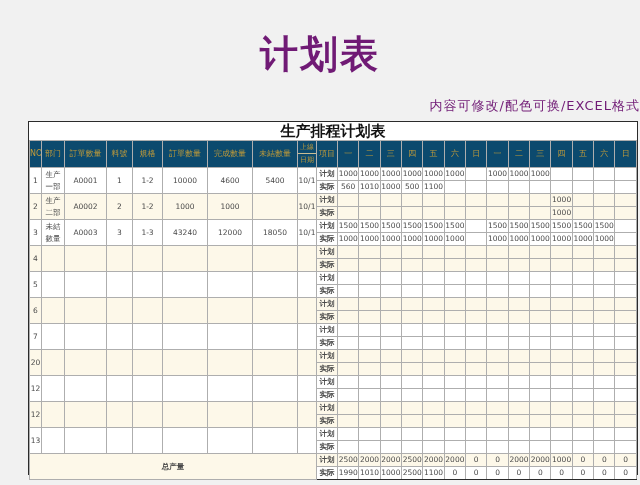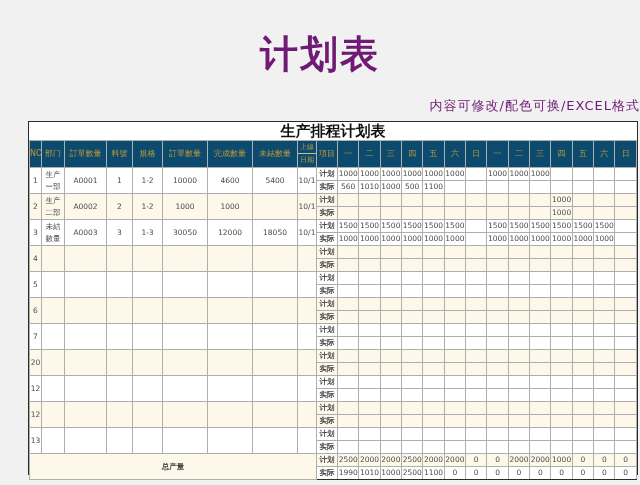--- a/index.html
+++ b/index.html
@@ -237,21 +237,21 @@
           <td></td>
           <td></td>
           <td></td>
         </tr>
         <tr class="white">
           <td rowspan="2">3</td>
           <td class="dept-cell" rowspan="2">未結數量</td>
           <td rowspan="2">A0003</td>
           <td rowspan="2">3</td>
           <td rowspan="2">1-3</td>
-          <td rowspan="2">30050</td>
+          <td rowspan="2">43240</td>
           <td rowspan="2">12000</td>
           <td rowspan="2">18050</td>
           <td rowspan="2">10/1</td>
           <td class="label-cell">计划</td>
           <td>1500</td>
           <td>1500</td>
           <td>1500</td>
           <td>1500</td>
           <td>1500</td>
           <td>1500</td>

